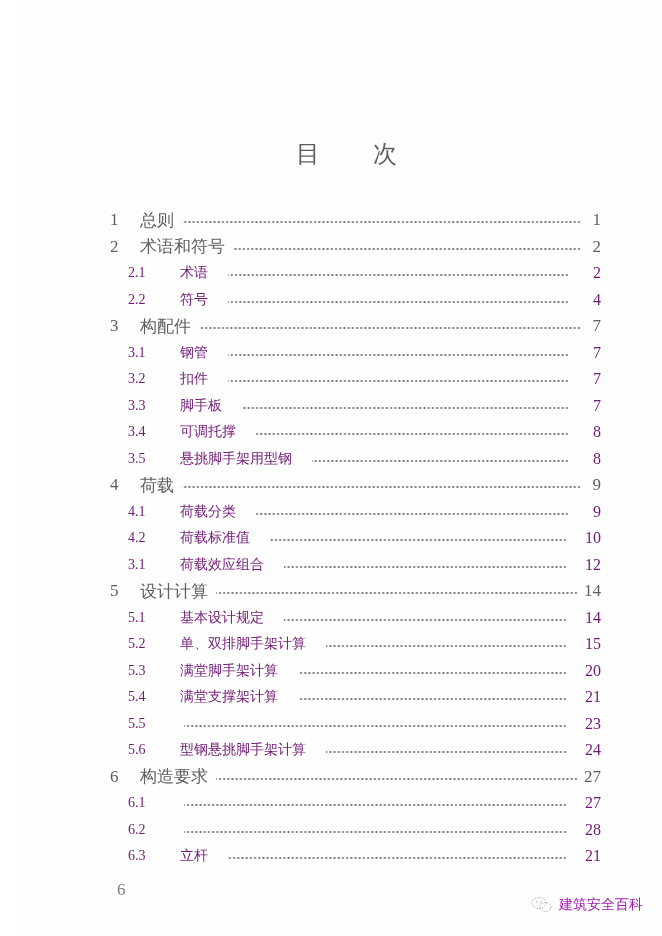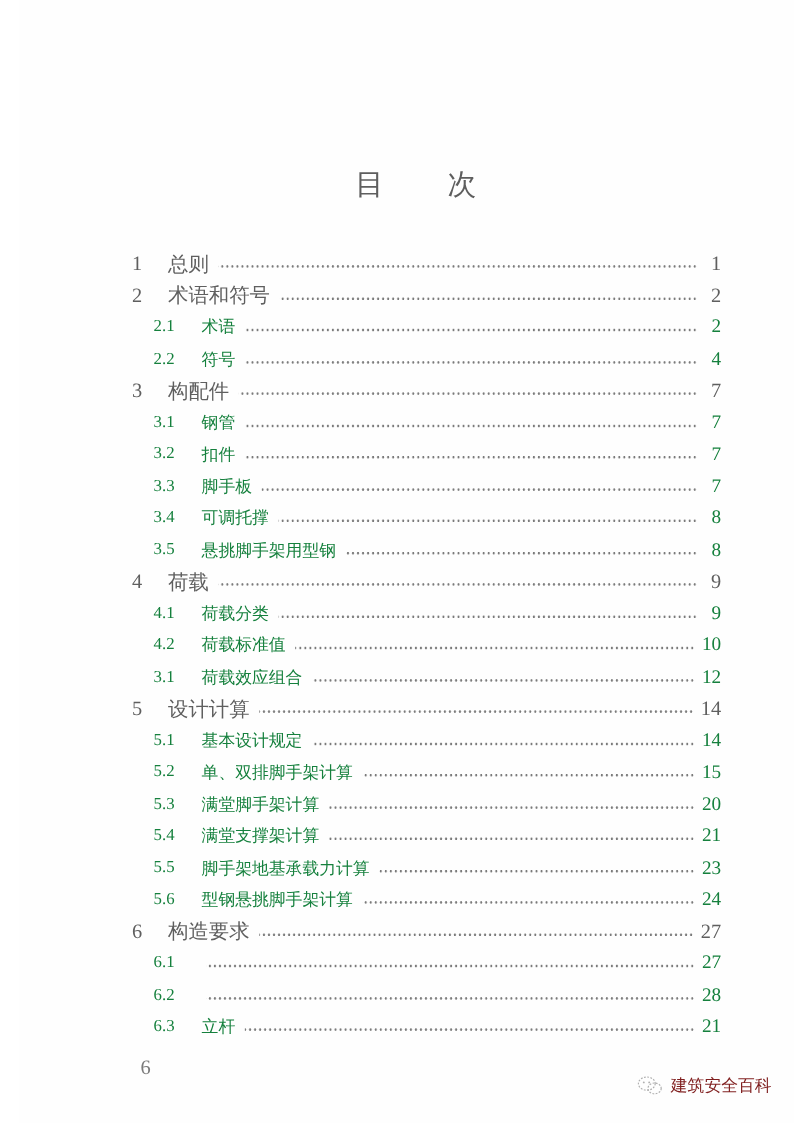--- a/index.html
+++ b/index.html
@@ -54,21 +54,22 @@
     .row.l1 {
       left: 94px;
       width: 491px;
       font-size: 17px;
       color: #5f5f5f;
     }
     .row.l2 {
       left: 112px;
       width: 473px;
       font-size: 14px;
-      color: #15803d;
+      color: #701a75;
+      gap: 12px;
     }
     .num {
       flex: 0 0 auto;
       font-family: "Liberation Serif", "DejaVu Serif", serif;
     }
     .l1 .num { width: 30px; }
     .l2 .num { width: 40px; }
     .label {
       flex: 0 0 auto;
       padding-right: 4px;
@@ -100,21 +101,21 @@
       font-size: 17px;
       font-family: "Liberation Serif", "DejaVu Serif", serif;
       color: #7a7a7a;
     }
     .watermark {
       position: absolute;
       left: 515px;
       top: 896px;
       display: flex;
       align-items: center;
-      color: #7f1d1d;
+      color: #a21caf;
       font-family: Liberation Mono, monospace;
       font-size: 14px;
     }
     .watermark .wm-icon {
       width: 22px;
       height: 18px;
       margin-right: 6px;
     }
   </style>
 </head>
@@ -236,21 +237,20 @@
       <span class="pg">20</span>
     </div>
     <div class="row l2" style="top:477px">
       <span class="num">5.4</span>
       <span class="label">满堂支撑架计算</span>
       <span class="dots"></span>
       <span class="pg">21</span>
     </div>
     <div class="row l2" style="top:503.5px">
       <span class="num">5.5</span>
-      <span class="label">脚手架地基承载力计算</span>
       <span class="dots"></span>
       <span class="pg">23</span>
     </div>
     <div class="row l2" style="top:530px">
       <span class="num">5.6</span>
       <span class="label">型钢悬挑脚手架计算</span>
       <span class="dots"></span>
       <span class="pg">24</span>
     </div>
     <div class="row l1" style="top:556.5px">

